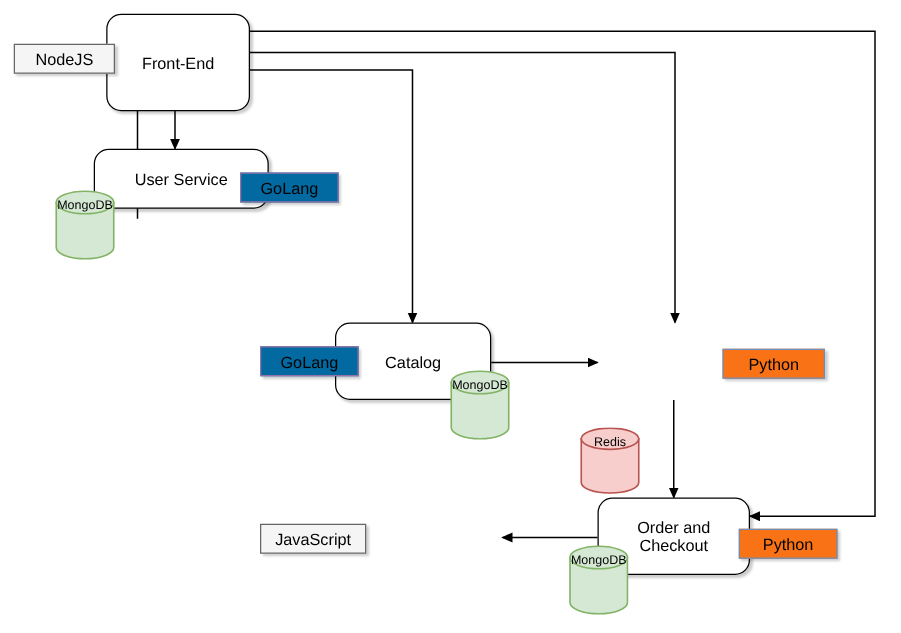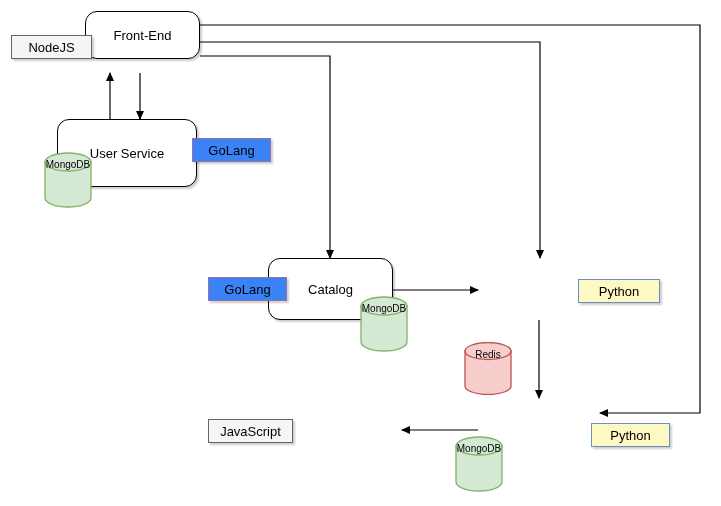--- a/index.html
+++ b/index.html
@@ -31,22 +31,22 @@
   .tag{
     position:absolute;
     box-sizing:border-box;
     border:1px solid #666666;
     display:flex;align-items:center;justify-content:center;
     font-size:13px;color:#000000;
     z-index:9;
     box-shadow:2px 2px 2px rgba(0,0,0,0.20);
   }
   .tag.gray{background:#f5f5f5;border-color:#666666;}
-  .tag.purple{background:#3b82f6;border-color:#9673a6;}
-  .tag.blue{background:#fef9c3;border-color:#6c8ebf;}
+  .tag.purple{background:#0369a1;border-color:#9673a6;}
+  .tag.blue{background:#f97316;border-color:#6c8ebf;}
 
   
   .db{
     position:absolute;
     box-sizing:border-box;
     z-index:10;
     font-size:10px;
     color:#000000;
     display:flex;align-items:flex-start;justify-content:center;
   }
@@ -94,34 +94,38 @@
 
     <g>
       <path d="M539,320 L539,398" fill="none" stroke="#000000" stroke-width="1.2" marker-end="url(#arrow)"></path>
     </g>
 
     <g>
       <path d="M478,430 L402,430" fill="none" stroke="#000000" stroke-width="1.2" marker-end="url(#arrow)"></path>
     </g>
   </svg>
 
-  <div class="node" style="left:85px;top:11px;width:115px;height:48px;">
+  <div class="node" style="left:85px;top:11px;width:115px;height:78px;">
     <span>Front-End</span>
   </div>
 
-  <div class="node" style="left:57px;top:119px;width:140px;height:68px;">
+  <div class="node" style="left:75px;top:119px;width:140px;height:48px;">
     <span>User Service</span>
   </div>
 
   <div class="node" style="left:268px;top:258px;width:125px;height:62px;">
     <span>Catalog</span>
   </div>
 
 
 
+  <div class="node" style="left:478px;top:398px;width:122px;height:62px;flex-direction:column;">
+    <span>Order and</span>
+    <span>Checkout</span>
+  </div>
 
   <div class="tag gray" style="left:11px;top:35px;width:81px;height:24px;">
     <span>NodeJS</span>
   </div>
 
   <div class="tag purple" style="left:192px;top:138px;width:79px;height:24px;">
     <span>GoLang</span>
   </div>
 
   <div class="tag purple" style="left:208px;top:277px;width:79px;height:24px;">

